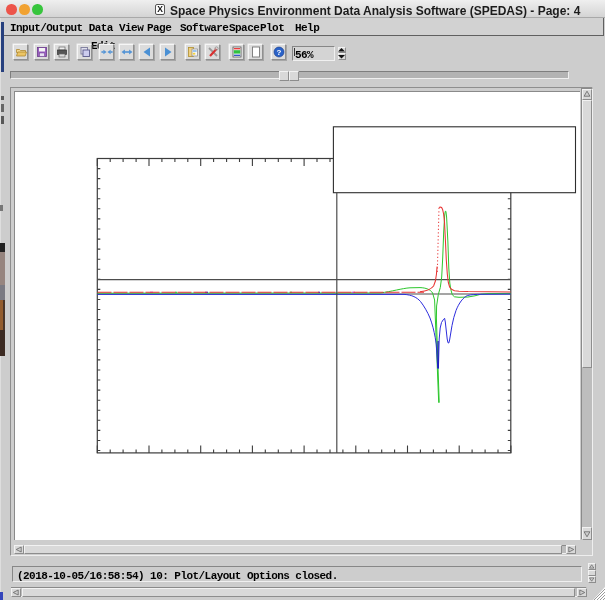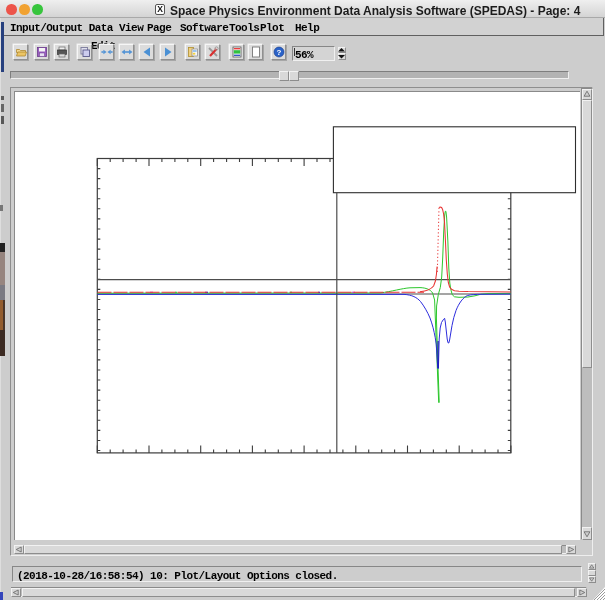--- a/index.html
+++ b/index.html
@@ -28,21 +28,21 @@
 <div class="abs" style="left:170px;top:3.5px;width:300px;font-size:12px;font-weight:600;color:#1c1c1c;
      letter-spacing:0px;white-space:pre;">Space Physics Environment Data Analysis Software (SPEDAS) - Page: 4</div>
 
 <div class="abs" style="left:0;top:18px;width:603.5px;height:17.5px;background:#d2d2d2;
      border-bottom:1.5px solid #606060;border-right:1.5px solid #606060;box-sizing:border-box;"></div>
 <div class="abs mono" style="left:10px;top:22px;">Input/Output Data</div>
 <div class="abs mono" style="left:91px;top:40px;text-align:center;">Edit</div>
 <div class="abs mono" style="left:119px;top:22px;">View</div>
 <div class="abs mono" style="left:147px;top:22px;">Page</div>
 <div class="abs mono" style="left:180px;top:22px;">Software</div>
-<div class="abs mono" style="left:229px;top:22px;">Tools</div>
+<div class="abs mono" style="left:229px;top:22px;">Space</div>
 <div class="abs mono" style="left:260px;top:22px;">Plot</div>
 <div class="abs mono" style="left:295px;top:22px;">Help</div>
 
 <div id="toolbar">
 <div class="btn" style="left:12.9px;top:44.3px;">
       <svg width="12" height="12" viewBox="0 0 12 12">
         <path d="M1.5,3.5 l3,0 l1,1 l5,0 l0,2 l-9,0 z" fill="#f2d891" stroke="#b08830" stroke-width="0.8"></path>
         <path d="M1.5,10 l1.3-4 l8.7,0 l-1.3,4 z" fill="#ecc564" stroke="#b08830" stroke-width="0.8"></path>
       </svg>
     </div>
@@ -194,21 +194,21 @@
 <svg class="abs" style="left:15px;top:545.8px;" width="8" height="7">
     <polygon points="1.2,3.5 6.2,1 6.2,6" fill="#cfcfcf" stroke="#6f6f6f" stroke-width="0.9"></polygon>
   </svg>
 <div class="abs raised" style="left:24px;top:545px;width:536px;height:6.5px;"></div>
 <div class="abs raised" style="left:565.5px;top:545px;width:8px;height:6.5px;"></div>
 <svg class="abs" style="left:566.5px;top:545.8px;" width="8" height="7">
     <polygon points="6.8,3.5 1.8,6 1.8,1" fill="#cfcfcf" stroke="#6f6f6f" stroke-width="0.9"></polygon>
   </svg>
 
 <div class="abs sunken" style="left:12px;top:565.5px;width:568px;height:14.5px;background:#cdcdcd;"></div>
-<div class="abs mono" style="left:17px;top:569.5px;">(2018-10-28/16:58:54) 10: Plot/Layout Options closed.</div>
+<div class="abs mono" style="left:17px;top:569.5px;">(2018-10-05/16:58:54) 10: Plot/Layout Options closed.</div>
 
 <div class="abs" style="left:587.5px;top:562.5px;width:8.5px;height:20.5px;background:#bdbdbd;border:1px solid #8a8a8a;border-bottom-color:#f0f0f0;border-right-color:#f0f0f0;box-sizing:border-box;"></div>
 <div class="abs raised" style="left:588.3px;top:563.3px;width:5.4px;height:5px;"></div>
 <svg class="abs" style="left:589px;top:564px;" width="6" height="5">
     <polygon points="2.7,0.8 4.9,4.1 0.5,4.1" fill="#cfcfcf" stroke="#6f6f6f" stroke-width="0.8"></polygon>
   </svg>
 <div class="abs raised" style="left:588.3px;top:570.2px;width:5.4px;height:3.8px;"></div>
 <div class="abs raised" style="left:588.3px;top:576px;width:5.4px;height:5px;"></div>
 <svg class="abs" style="left:589px;top:577px;" width="6" height="5">
     <polygon points="2.7,4.2 0.5,0.9 4.9,0.9" fill="#cfcfcf" stroke="#6f6f6f" stroke-width="0.8"></polygon>

